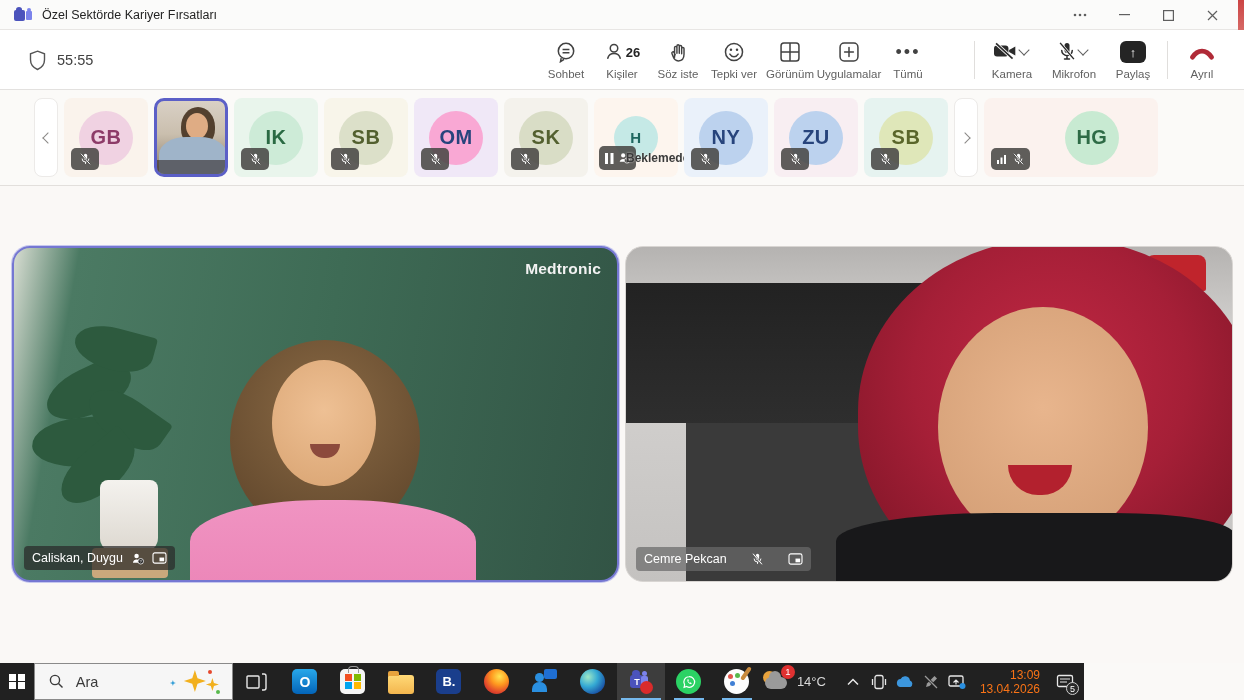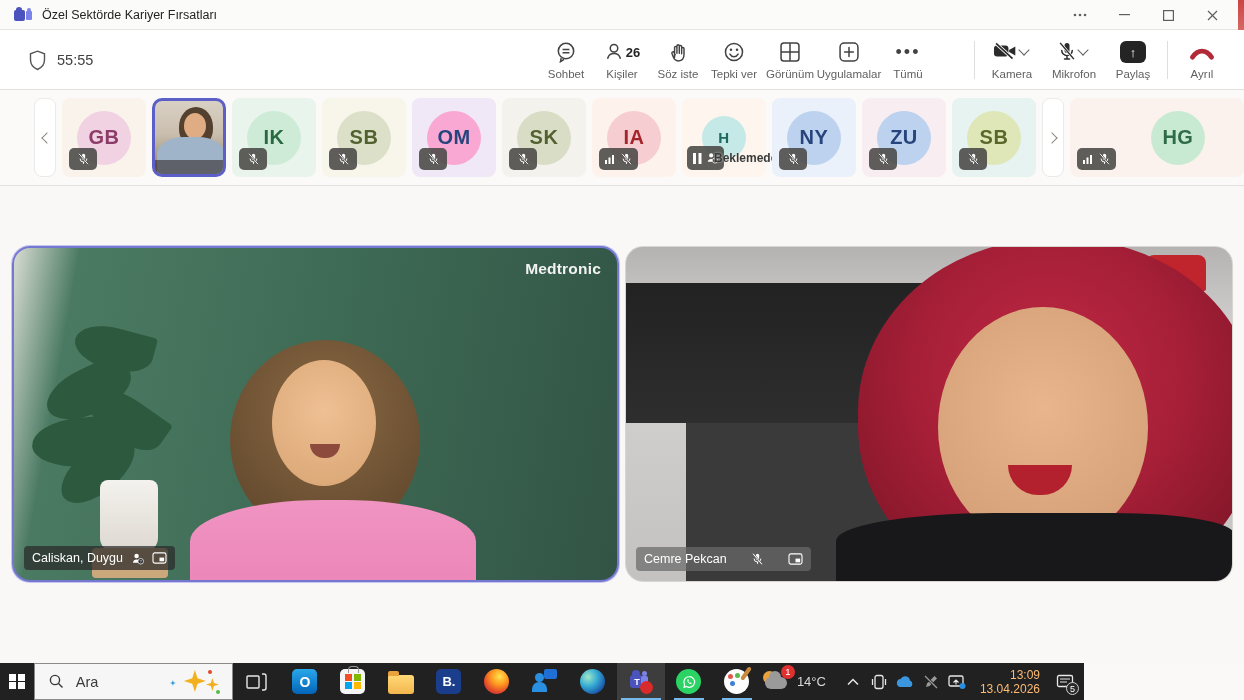--- a/index.html
+++ b/index.html
@@ -138,21 +138,21 @@
   .paint .c3{position:absolute;left:6px;top:12px;width:5px;height:5px;border-radius:50%;background:#3f7fd4;}
   .paint .brush{position:absolute;right:1px;top:-3px;width:4px;height:15px;background:#c98a3d;transform:rotate(35deg);border-radius:2px;}
   #tray { margin-left:auto; display:flex; align-items:center; height:37px; }
   .weather { position:relative; width:30px; height:26px; margin-right:6px; }
   .sun { position:absolute; left:2px; top:2px; width:13px; height:13px; border-radius:50%; background:#e8a33d; }
   .cloud { position:absolute; left:4px; top:8px; width:22px; height:12px; border-radius:8px; background:#9a9a9a; }
   .cloud:before { content:""; position:absolute; left:4px; top:-6px; width:12px; height:12px; border-radius:50%; background:#9a9a9a; }
   .wbadge { position:absolute; right:-4px; top:-4px; min-width:14px; height:14px; border-radius:50%; background:#e03131; color:#fff; font-size:9.5px; display:flex; align-items:center; justify-content:center; }
   #temp { color:#d8d8d8; font-size:13px; margin-right:14px; }
   .trayic { width:26px; height:37px; display:flex; align-items:center; justify-content:center; color:#e8e8e8; flex:none; }
-  #clock { text-align:right; color:#fdba74; font-size:12px; line-height:14px; margin:0 10px 0 10px; }
+  #clock { text-align:right; color:#f97316; font-size:12px; line-height:14px; margin:0 10px 0 10px; }
   .notif { position:relative; width:30px; height:37px; display:flex; align-items:center; justify-content:center; margin-right:4px; }
   .nbadge { position:absolute; right:1px; bottom:5px; width:13px; height:13px; border-radius:50%; background:#2b2b2b; border:1px solid #cfcfcf; color:#fff; font-size:9px; display:flex; align-items:center; justify-content:center; }
 </style>
 </head>
 <body>
 
 <div id="app">
 
   <div id="titlebar">
     <div class="teams-logo">
@@ -368,36 +368,20 @@
       <div class="badge">
           <svg width="13" height="14" viewBox="0 0 16 16">
             <rect x="6" y="1.5" width="4" height="8" rx="2" fill="#fff"></rect>
             <path d="M3.8 7.5a4.2 4.2 0 0 0 8.4 0M8 11.7v2.3" fill="none" stroke="#fff" stroke-width="1.2"></path>
             <path d="M2.5 1.5l11 13" stroke="#494846" stroke-width="2.4"></path>
             <path d="M2.5 1.5l11 13" stroke="#fff" stroke-width="1.2"></path>
           </svg>
         </div>
     </div>
 
-    <div class="tile" style="background: rgb(253, 243, 236);">
-      <div class="pcircle" style="background: rgb(246, 205, 208); color: rgb(164, 38, 44);">IA</div>
-      <div class="badge">
-          <svg width="12" height="12" viewBox="0 0 12 12">
-            <rect x="1" y="7" width="2" height="4" fill="#fff"></rect>
-            <rect x="4.5" y="4.5" width="2" height="6.5" fill="#fff"></rect>
-            <rect x="8" y="2" width="2" height="9" fill="#fff"></rect>
-          </svg>
-          <svg width="13" height="14" viewBox="0 0 16 16">
-            <rect x="6" y="1.5" width="4" height="8" rx="2" fill="#fff"></rect>
-            <path d="M3.8 7.5a4.2 4.2 0 0 0 8.4 0M8 11.7v2.3" fill="none" stroke="#fff" stroke-width="1.2"></path>
-            <path d="M2.5 1.5l11 13" stroke="#494846" stroke-width="2.4"></path>
-            <path d="M2.5 1.5l11 13" stroke="#fff" stroke-width="1.2"></path>
-          </svg>
-        </div>
-    </div>
 
     <div class="tile" style="background: rgb(253, 245, 238);">
       <div class="pcircle small" style="background: rgb(197, 233, 230); color: rgb(31, 104, 96);">H</div>
       <div class="wait-row">
         <div class="wait-badge">
           <svg width="9" height="11" viewBox="0 0 9 11">
               <rect x="0" y="0" width="3" height="11" fill="#fff"></rect>
               <rect x="5.5" y="0" width="3" height="11" fill="#fff"></rect>
             </svg>
           <svg width="12" height="12" viewBox="0 0 14 14">

